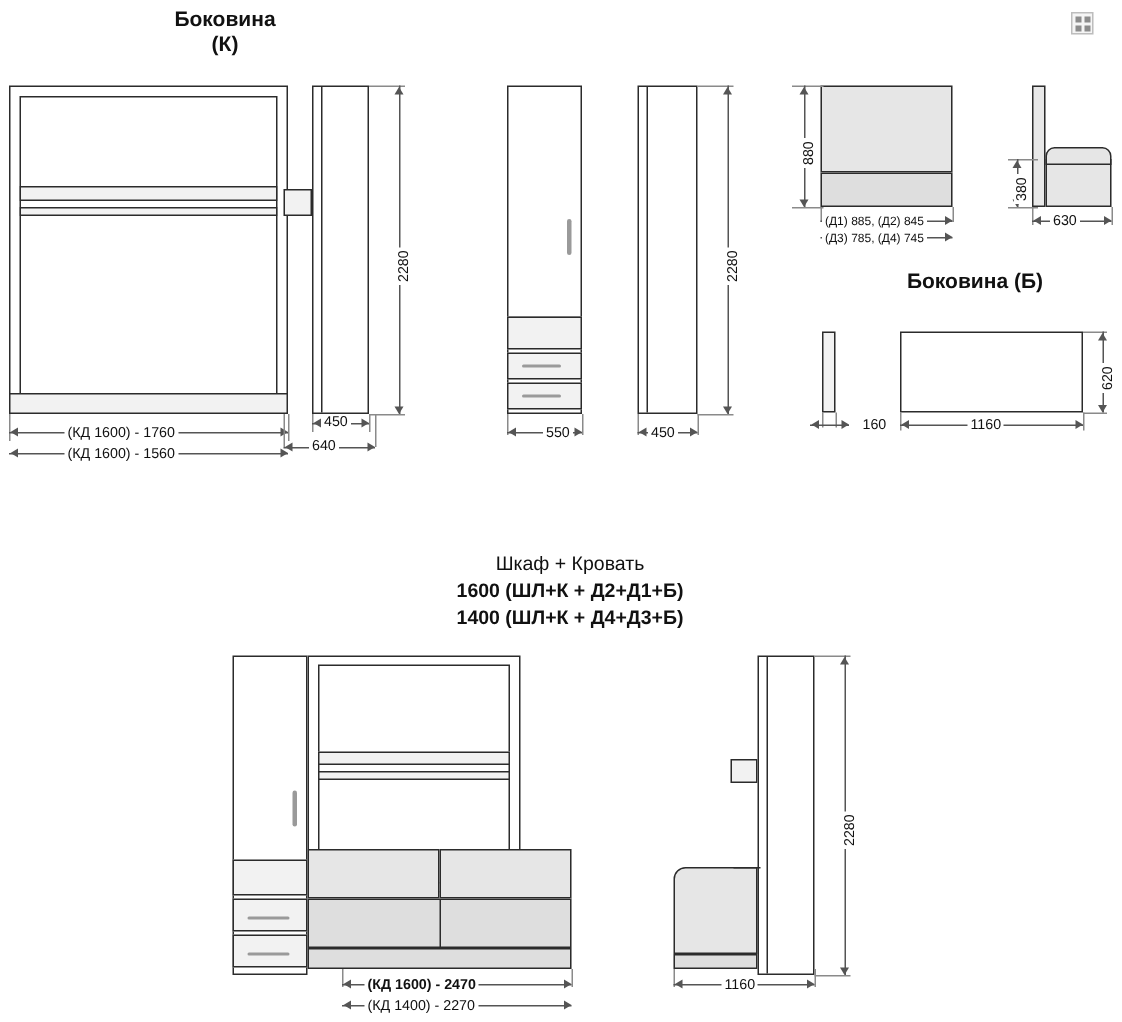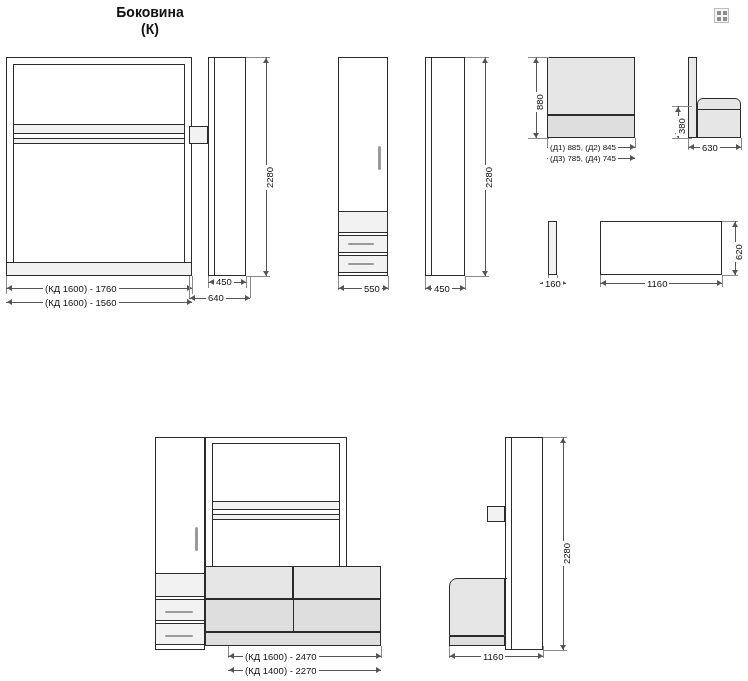--- a/index.html
+++ b/index.html
@@ -138,20 +138,23 @@
     <i style="left:8px; top:8px; width:4px; height:4px;"></i>
   </div>
 
   <div class="title" style="left:50px; top:4px; width:200px;">
     <span>Боковина</span><br>
     <span>(К)</span>
   </div>
 
 
 
+  <div class="title" style="left:560px; top:179px; width:180px;">
+    <span>Боковина (Б)</span>
+  </div>
 
   <div>
 
     <div class="box" style="left:6px; top:57px; width:186px; height:219px;"></div>
     <div class="box thin" style="left:13px; top:64px; width:172px; height:205px;"></div>
 
     <div class="box thin fill-light" style="left:13px; top:124px; width:172px; height:10px;"></div>
     <div class="box thin fill-light" style="left:13px; top:138px; width:172px; height:6px;"></div>
 
     <div class="box thin fill-light" style="left:6px; top:262px; width:186px; height:14px;"></div>
@@ -286,39 +289,44 @@
   </div>
 
   <div>
 
     <div class="box thin fill-light" style="left:548px; top:221px; width:9px; height:54px;"></div>
     <div class="ext v" style="left:548px; top:275px; height:10px;"></div>
     <div class="ext v" style="left:557px; top:275px; height:10px;"></div>
     <div class="dim h" style="left:540px; top:283px; width:26px;"></div>
     <div class="arrow left" style="left:541px; top:280px;"></div>
     <div class="arrow right" style="left:561px; top:280px;"></div>
-    <div class="dimlabel" style="left:543px; top:278px;text-align:right;">160</div>
+    <div class="dimlabel" style="left:573px; top:278px;text-align:right;">160</div>
 
     <div class="box thin" style="left:600px; top:221px; width:122px; height:54px;"></div>
 
     <div class="ext v" style="left:600px; top:275px; height:12px;"></div>
     <div class="ext v" style="left:722px; top:275px; height:12px;"></div>
     <div class="dim h" style="left:600px; top:283px; width:122px;"></div>
     <div class="arrow left" style="left:601px; top:280px;"></div>
     <div class="arrow right" style="left:717px; top:280px;"></div>
     <div class="dimlabel" style="left:645px; top:278px;">1160</div>
 
     <div class="ext h" style="left:722px; top:221px; width:16px;"></div>
     <div class="ext h" style="left:722px; top:275px; width:16px;"></div>
     <div class="dim v" style="left:735px; top:221px; height:54px;"></div>
     <div class="arrow up" style="left:732px; top:222px;"></div>
     <div class="arrow down" style="left:732px; top:270px;"></div>
     <div class="dimlabel vert" style="left:733px; top:262px;">620</div>
   </div>
 
+  <div class="title small" style="left:220px; top:367px; width:320px; line-height:18px;">
+    <span style="font-weight:normal;">Шкаф + Кровать</span><br>
+    <span>1600 (ШЛ+К + Д2+Д1+Б)</span><br>
+    <span>1400 (ШЛ+К + Д4+Д3+Б)</span>
+  </div>
 
   <div>
 
     <div class="box" style="left:155px; top:437px; width:50px; height:213px;"></div>
     <div class="handle" style="left:195px; top:527px; width:2.5px; height:24px;"></div>
     <div class="box thin fill-light" style="left:155px; top:573px; width:50px; height:24px;"></div>
     <div class="box thin fill-light" style="left:155px; top:599px; width:50px; height:22px;"></div>
     <div class="box thin fill-light" style="left:155px; top:623px; width:50px; height:22px;"></div>
     <div class="handle" style="left:165px; top:611px; width:28px; height:2px;"></div>
     <div class="handle" style="left:165px; top:635px; width:28px; height:2px;"></div>
@@ -332,21 +340,21 @@
     <div class="box thin fill-sofa" style="left:293px; top:566px; width:88px; height:33px;"></div>
     <div class="box thin fill-dark" style="left:205px; top:599px; width:176px; height:33px;"></div>
     <div class="box thin fill-dark" style="left:205px; top:632px; width:176px; height:14px;"></div>
     <div class="line vline" style="left:293px; top:600px; height:32px;"></div>
 
     <div class="ext v" style="left:228px; top:646px; height:12px;"></div>
     <div class="ext v" style="left:381px; top:646px; height:12px;"></div>
     <div class="dim h" style="left:228px; top:656px; width:153px;"></div>
     <div class="arrow left" style="left:229px; top:653px;"></div>
     <div class="arrow right" style="left:376px; top:653px;"></div>
-    <div class="dimlabel" style="left:243px; top:651px;">(КД 1600) - 2470</div>
+    <div class="dimlabel" style="left:243px; top:651px;font-weight:bold;">(КД 1600) - 2470</div>
 
     <div class="dim h" style="left:228px; top:670px; width:153px;"></div>
     <div class="arrow left" style="left:229px; top:667px;"></div>
     <div class="arrow right" style="left:376px; top:667px;"></div>
     <div class="dimlabel" style="left:243px; top:665px;">(КД 1400) - 2270</div>
   </div>
 
   <div>
 
     <div class="box" style="left:505px; top:437px; width:38px; height:213px;"></div>

